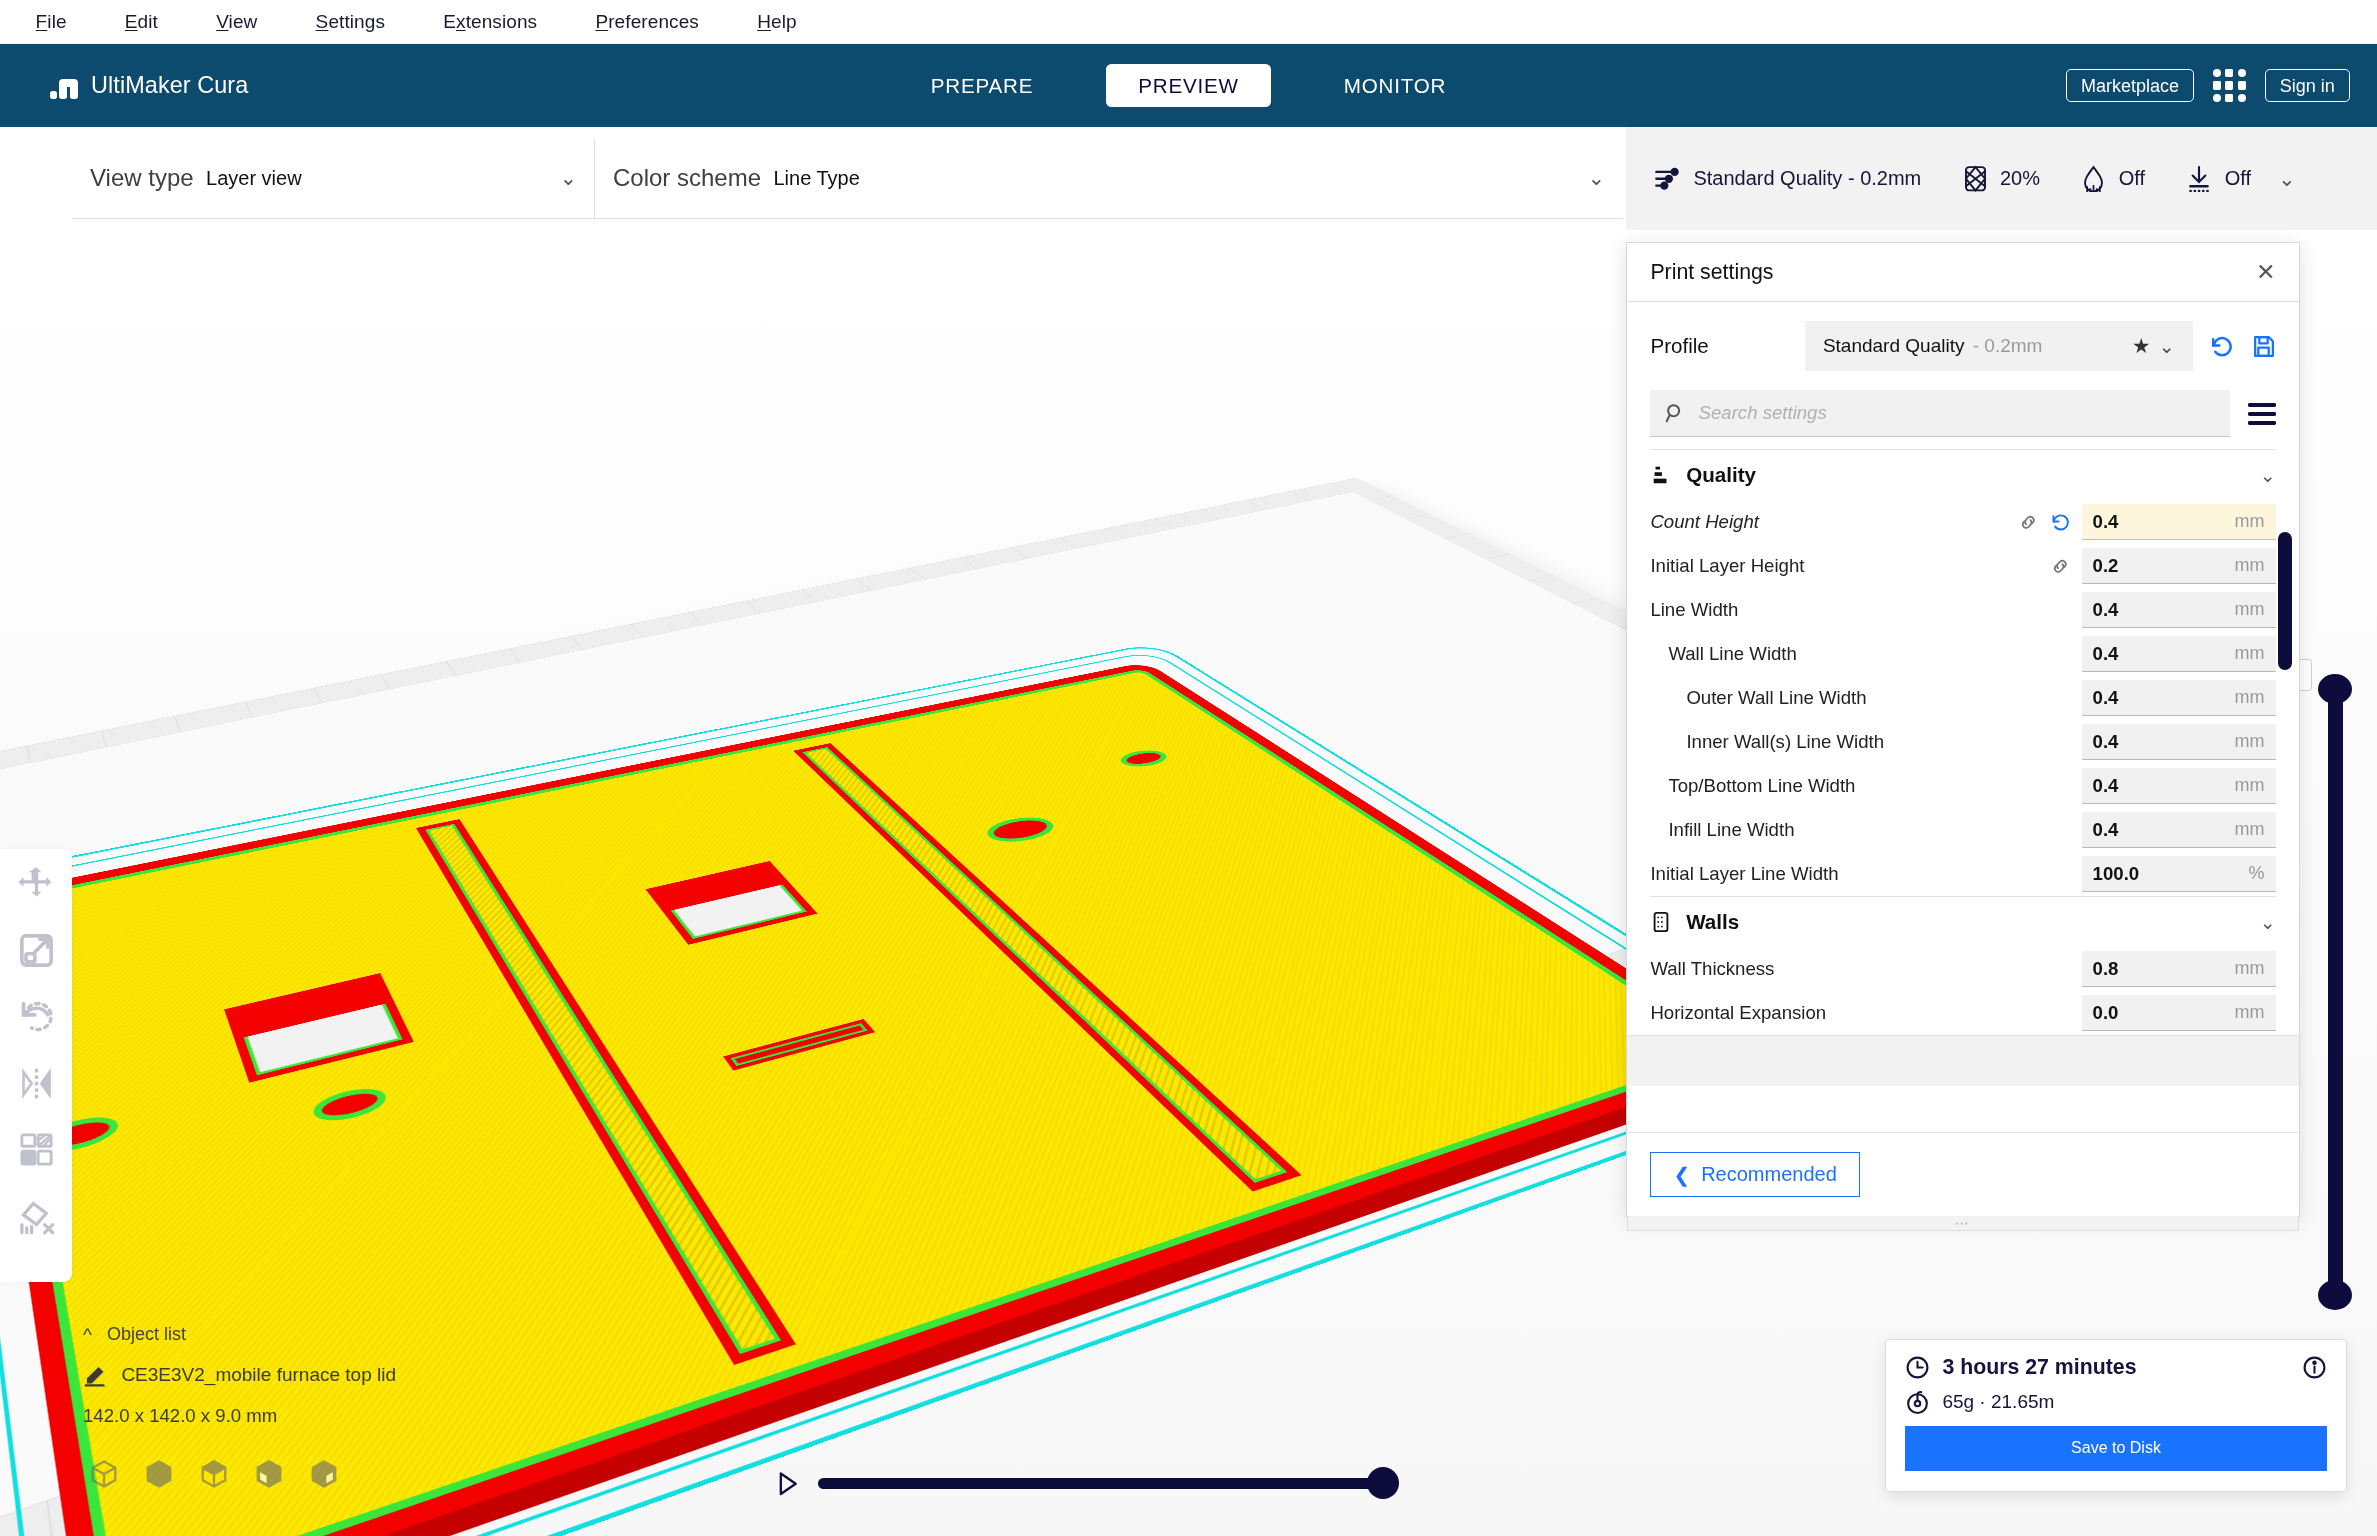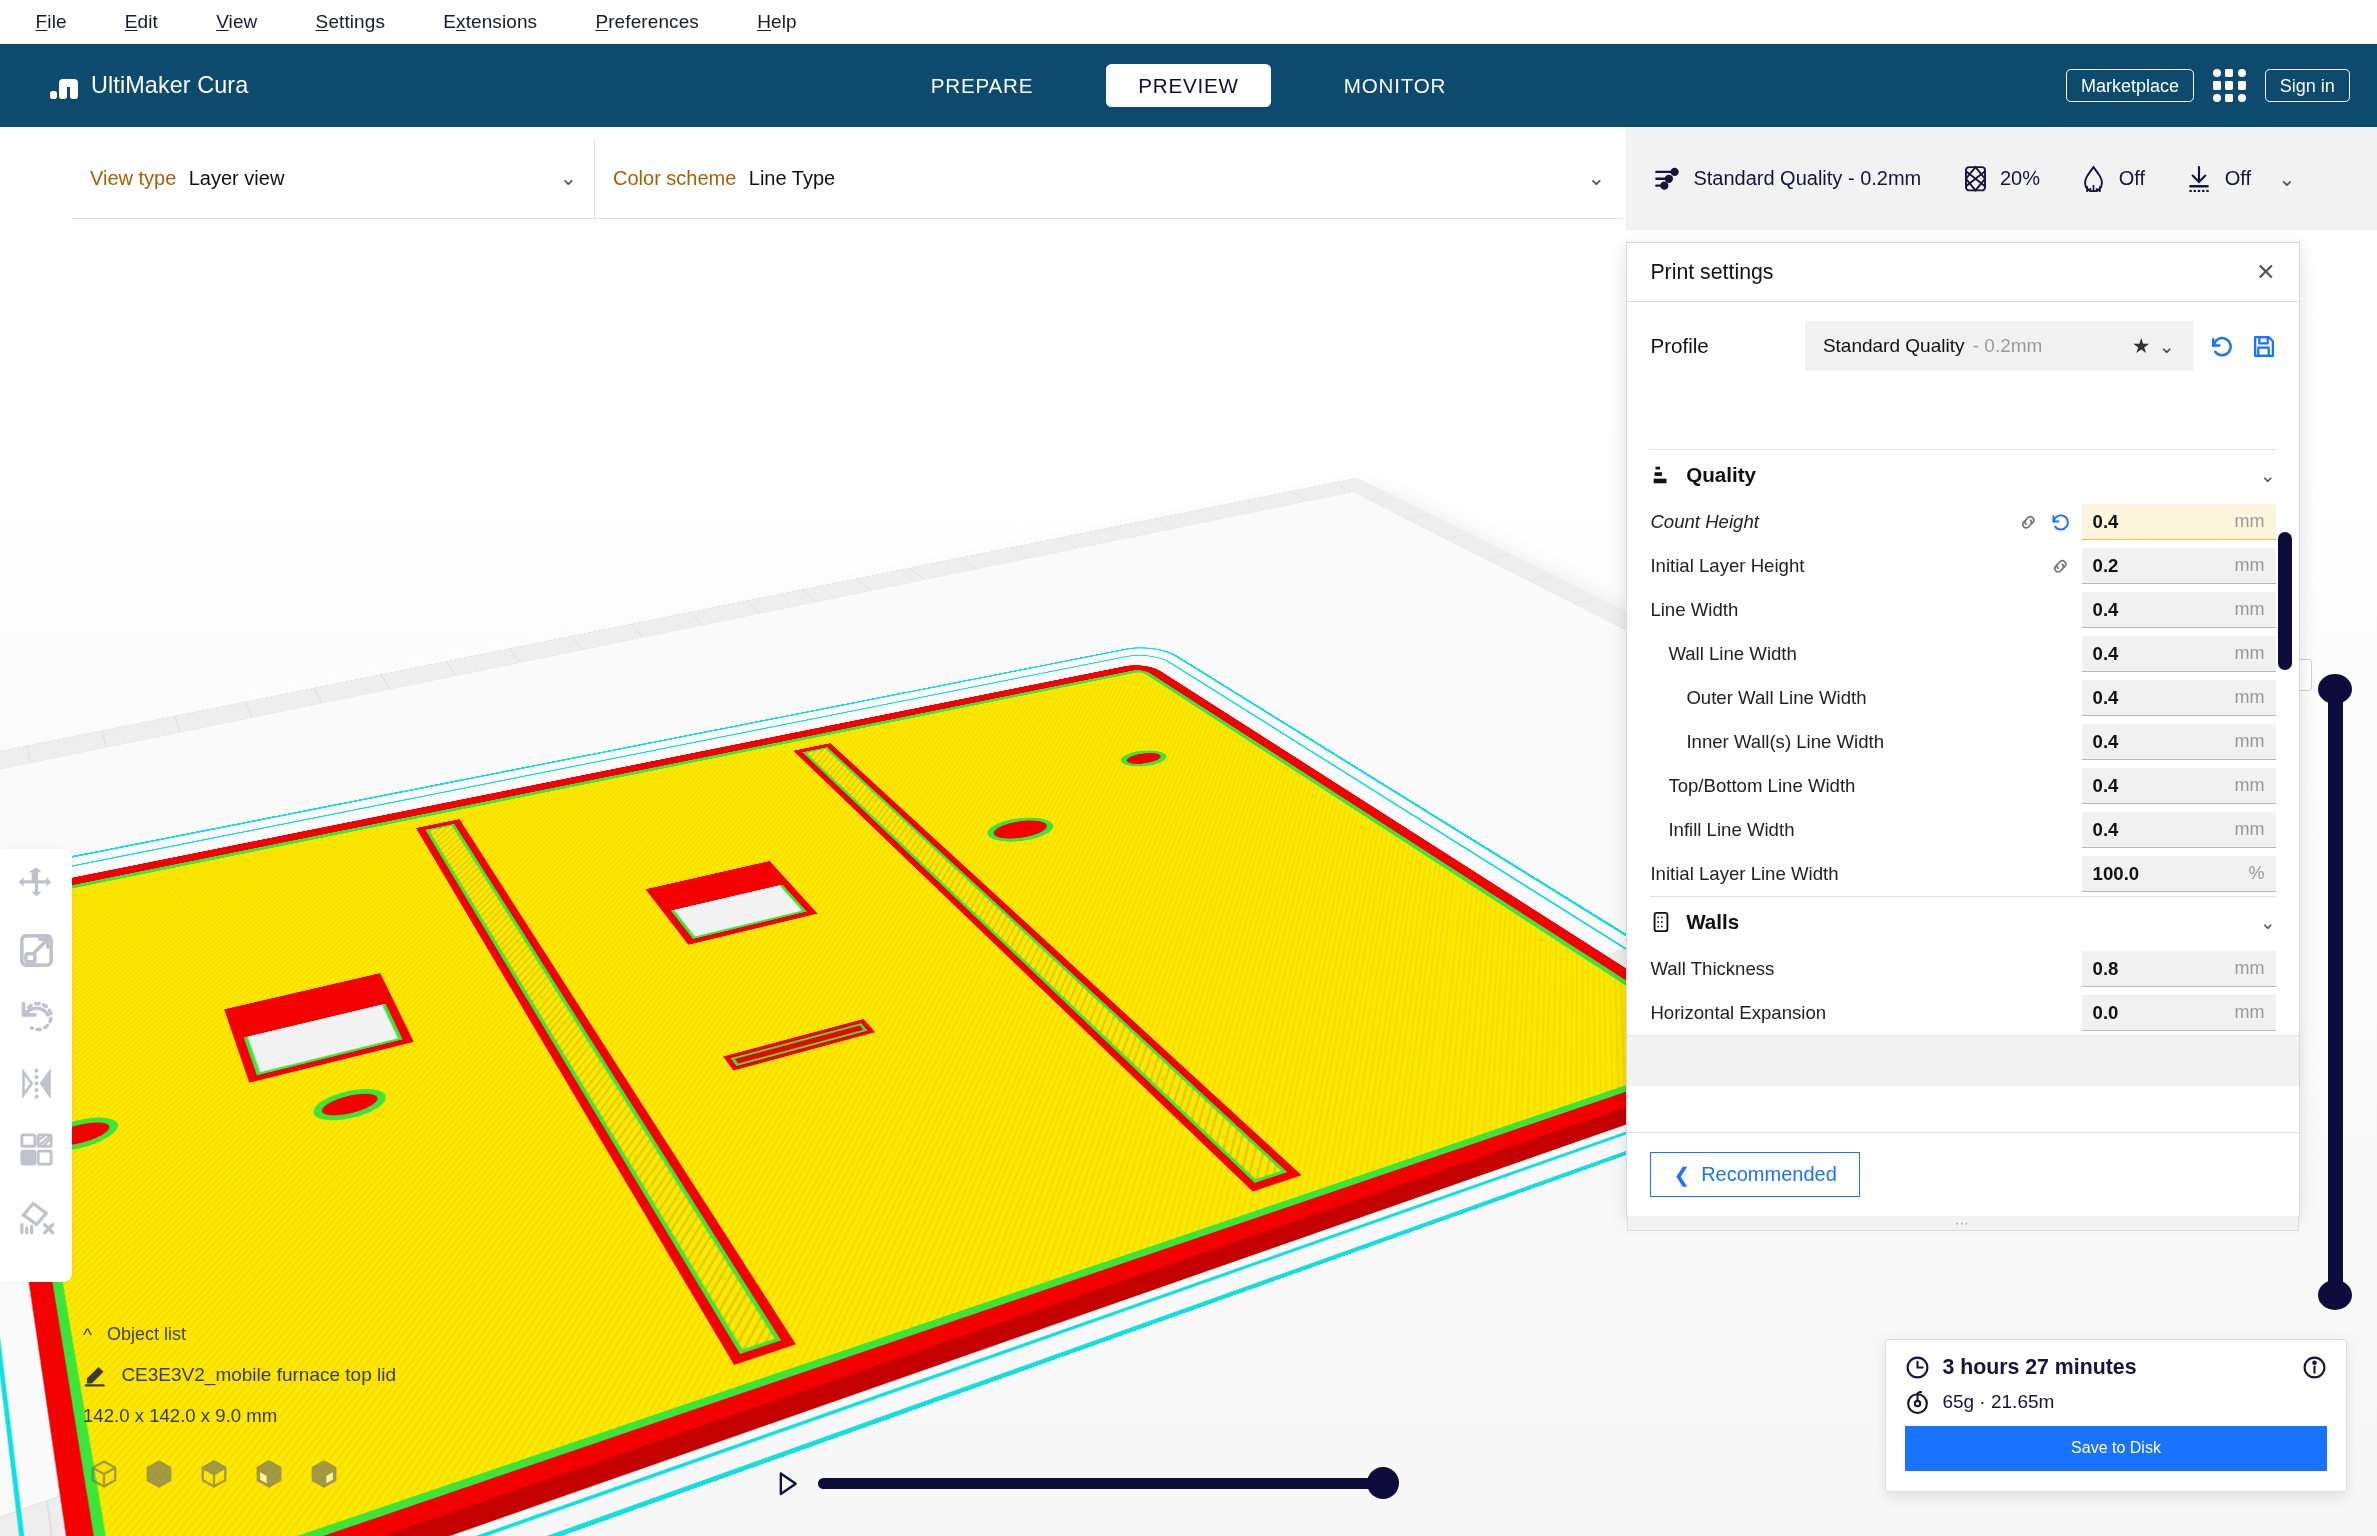--- a/index.html
+++ b/index.html
@@ -73,21 +73,21 @@
   .vb-left {
     position: absolute; left: 72px; top: 11px; width: 523px; height: 81px;
     background: #ffffff; border-bottom: 0.7px solid #e0e0e0;
     display: flex; align-items: center; padding: 0 18px; cursor: pointer;
   }
   .vb-right {
     position: absolute; left: 594px; top: 11px; width: 1029px; height: 81px;
     background: #ffffff; border-bottom: 0.7px solid #e0e0e0; border-left: 0.7px solid #e0e0e0;
     display: flex; align-items: center; padding: 0 18px; cursor: pointer;
   }
-  .vb-label { font-size: 20px; color: #a16207; margin-right: 12.4px; }
+  .vb-label { font-size: 24px; color: #404040; margin-right: 12.4px; }
   .vb-value { font-size: 20px; color: #111; }
   .chev { margin-left: auto; color: #555; font-size: 20.6px; }
 
   .setupbar {
     position: absolute; left: 1626px; top: 127px; width: 751px; height: 103px;
     background: #f2f2f2; display: flex; align-items: center; padding-left: 27.5px; gap: 12.4px;
     cursor: pointer;
   }
   .setup-txt { font-size: 20px; color: #15143a; white-space: nowrap; }
   .setup-sep { width: 16.5px; }
@@ -576,20 +576,36 @@
       </span>
       <span class="ps-icon-btn">
         <svg width="25" height="25" viewBox="0 0 24 24" fill="none" stroke="#1a73ff" stroke-width="2.2" stroke-linejoin="round">
           <path d="M4 3 h13 l4 4 v14 H4 Z"></path>
             <rect x="8" y="3" width="8" height="6"></rect>
           <rect x="7" y="13" width="10" height="8"></rect>
         </svg>
       </span>
     </div>
 
+    <div class="ps-search-row">
+      <div class="ps-search">
+        <span>
+          <svg width="22" height="22" viewBox="0 0 24 24" fill="none" stroke="#555" stroke-width="2.2" stroke-linecap="round">
+            <circle cx="10.5" cy="9.5" r="6"></circle>
+              <path d="M6 14.5 L3 21"></path>
+          </svg>
+        </span>
+        <span class="ph">Search settings</span>
+      </div>
+      <div class="ps-burger">
+        <i></i>
+          <i></i>
+          <i></i>
+      </div>
+    </div>
 
     <div class="ps-scroll">
       <div class="ps-list" id="settings-list">
           <div class="sec-head">
             <span>
               <svg width="22" height="22" viewBox="0 0 24 24">
                 <rect x="6" y="3" width="5" height="3" fill="#111"></rect>
                 <rect x="5" y="9" width="8" height="4" fill="#111"></rect>
                 <rect x="4" y="16" width="14" height="5" fill="#111"></rect>
               </svg>

